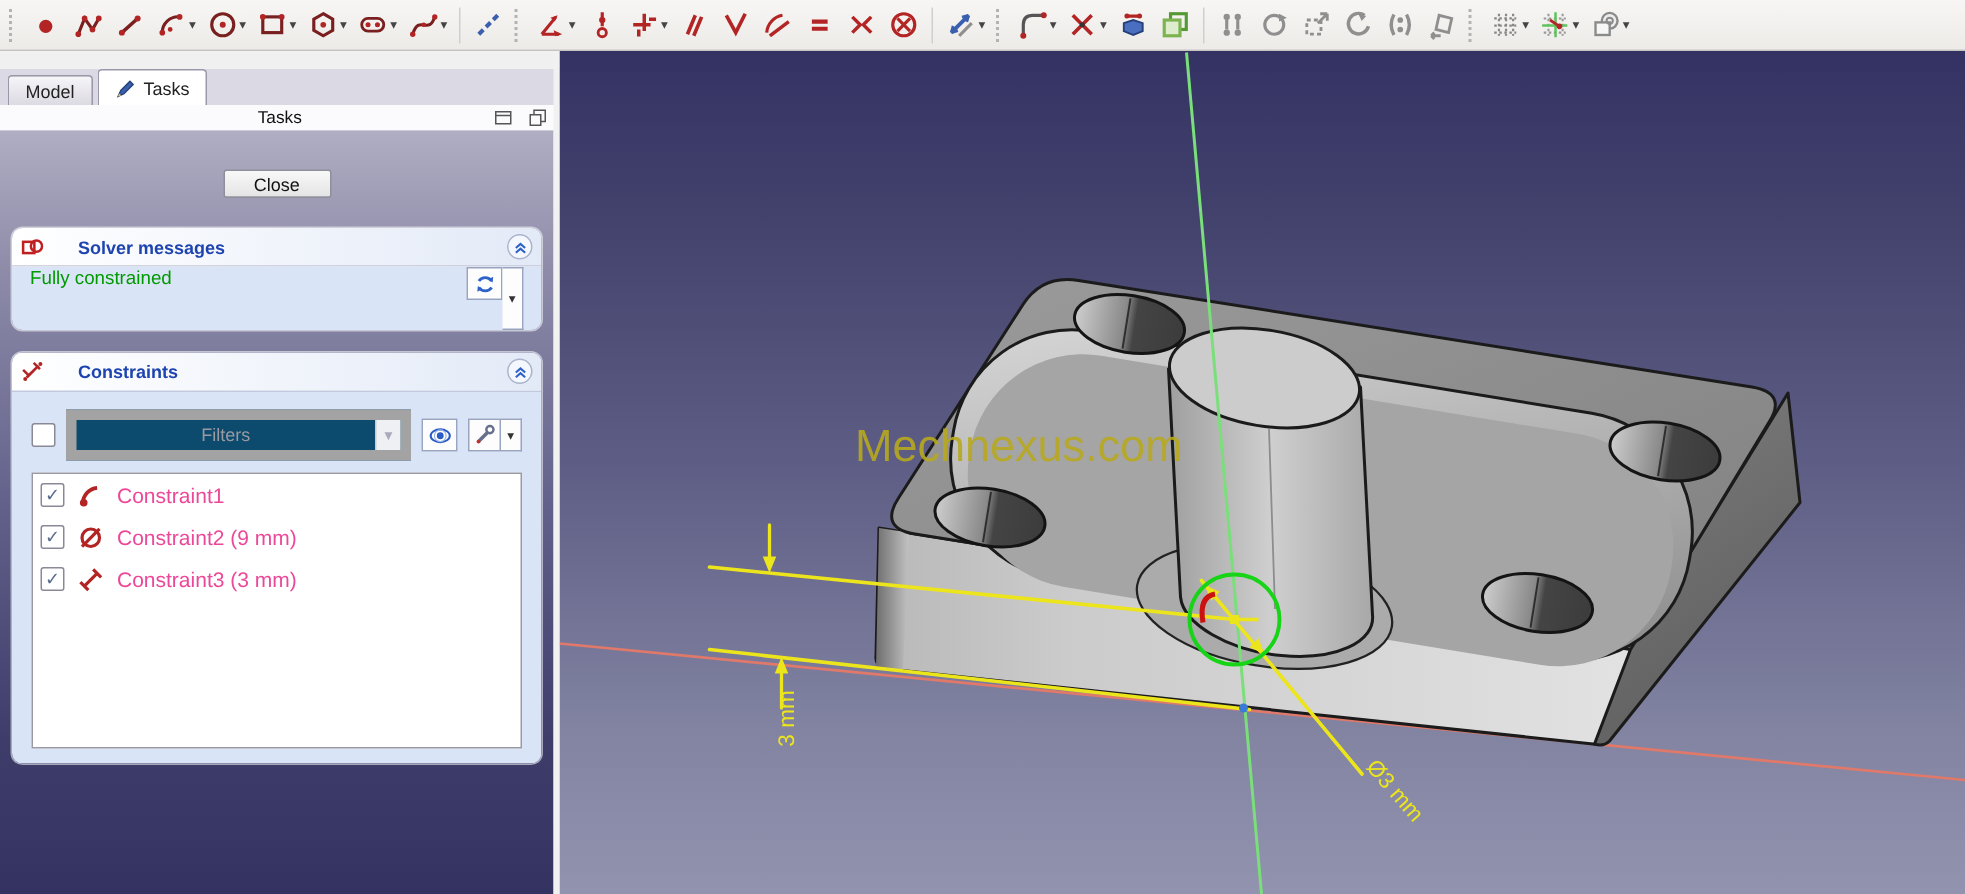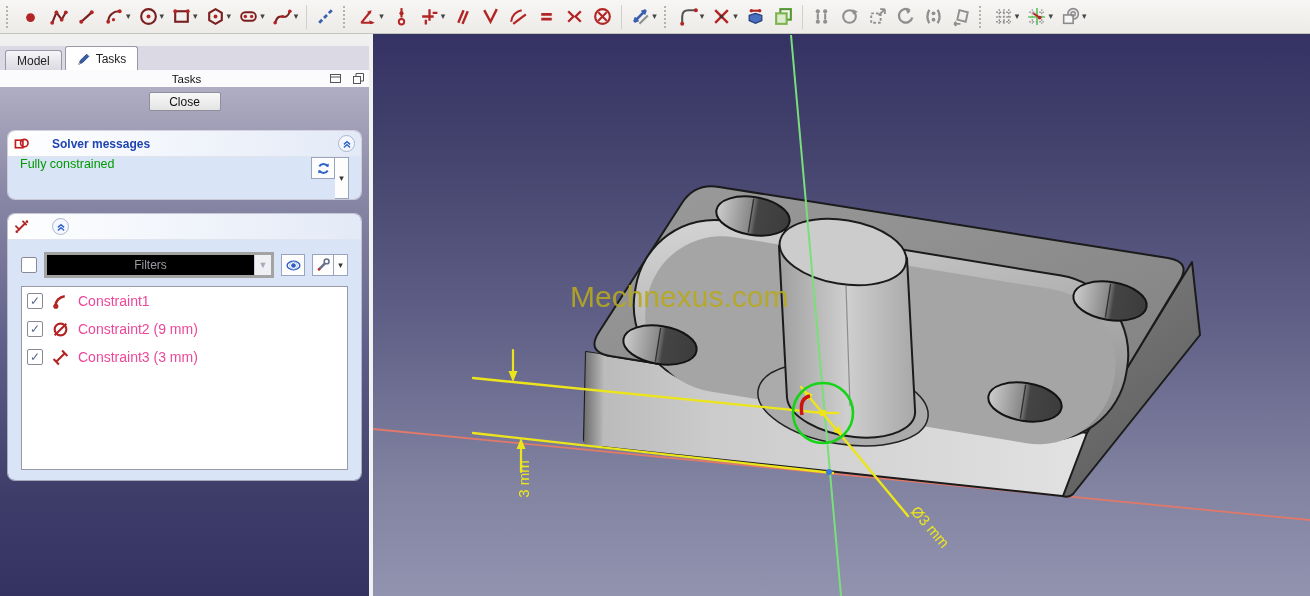--- a/index.html
+++ b/index.html
@@ -25,21 +25,21 @@
        border:1px solid #9a98a8;border-bottom:none;border-radius:3px 3px 0 0;
        background:linear-gradient(#f6f5f8,#dcdae2);margin-right:3px;color:#222}
   .tab.active{background:#fff;height:23px;position:relative;z-index:2}
   .dock-title{height:17px;background:#fbfbfd;border-bottom:1px solid #d8d8e0;
               display:flex;align-items:center;justify-content:center;font-size:11.5px;color:#111;position:relative}
   .dock-btns{position:absolute;right:8px;top:2px;display:flex;gap:10px}
   .dock-btn{width:13px;height:13px;background:none;border:none;padding:0;display:flex}
 
   .panel-body{position:absolute;left:0;top:41px;width:369px;height:521px;overflow:hidden;
       background:linear-gradient(180deg,#b0aec3 0%,#8d8ba8 18%,#62618b 48%,#3e3d6a 78%,#323160 100%)}
-  .close-row{display:flex;justify-content:center;margin-top:5px}
+  .close-row{display:flex;justify-content:center;margin-top:26px}
   .btn-close{width:72px;height:19px;font-size:12px;color:#111;font-family:"Liberation Sans",sans-serif;
       background:linear-gradient(#f8f8f8,#e4e4e4);border:1px solid #8f8f9c;border-radius:2px}
 
   .section{margin:0 8px;border-radius:7px;box-shadow:0 0 0 1px rgba(255,255,255,.55);overflow:hidden}
   .sec-solver{margin-top:20px}
   .sec-constraints{margin-top:15px}
   .sec-elements{margin-top:9px}
   .sec-head{height:25px;display:flex;align-items:center;padding:0 6px;gap:23px;
       background:linear-gradient(90deg,#ffffff,#e3eaf7);border-bottom:1px solid #e0e4ef}
   .sec-title{font-weight:bold;font-size:12px;color:#1e44b0;flex:1}
@@ -50,21 +50,21 @@
   .solver-status{flex:1;font-size:12.5px}
   .mini-btn{height:22px;background:#fdfdfe;border:1px solid #98a4c0;display:flex;align-items:center;justify-content:center;padding:0 2px}
   .btn-group{display:flex}
   .btn-group .dd2{width:14px;font-size:9px;color:#333;display:flex;align-items:center;justify-content:center;
       background:#fdfdfe;border:1px solid #98a4c0;border-left:none}
 
   .constraints-body{padding:12px 13px 10px 13px}
   .ctl-row{display:flex;align-items:center;margin-bottom:8px;gap:7px}
   .checkbox{width:14px;height:14px;background:#fff;border:1px solid #8a8a96;border-radius:2px;
       display:flex;align-items:center;justify-content:center;font-size:12px;color:#5a6b8c;line-height:1}
-  .combo{flex:1;height:20px;background:#000000;border:3px solid #a3a3a3;display:flex;align-items:center}
+  .combo{flex:1;height:20px;background:#0c4a6e;border:7px solid #a3a3a3;display:flex;align-items:center}
   .combo-label{flex:1;text-align:center;color:#9a9aa2;font-size:12px}
   .combo-dd{width:16px;height:100%;border-left:1px solid #c6ccd6;display:flex;align-items:center;justify-content:center;
       color:#aab;font-size:9px;background:#eef0f4}
   .clist{height:182px;background:#fff;border:1px solid #9a9aa4;overflow:hidden}
   .citem{height:28px;display:flex;align-items:center;gap:9px;padding-left:5px}
   .citem .label{font-size:14px;color:#ec4899}
 
   
   .viewport{position:absolute;left:373px;top:34px;width:937px;height:562px;
       background:linear-gradient(180deg,#333263 0%,#45446e 22%,#5f5e86 50%,#8183a1 80%,#9193af 100%)}
@@ -449,20 +449,21 @@
     <div class="section sec-constraints">
       <div class="sec-head">
         <span class="tb-ic">
           <svg viewBox="0 0 16 16" width="15" height="15">
               <path d="M4,12.5 L12.5,4" stroke="#b32424" stroke-width="2"></path>
               <path d="M1.5,7 l4.5,4.5 M9,2 l4.5,4.5" stroke="#b32424" stroke-width="1.8"></path>
               <circle cx="3" cy="13.5" r="1.4" fill="#b32424"></circle>
               <circle cx="13.8" cy="2.8" r="1.4" fill="#b32424"></circle>
             </svg>
         </span>
+        <span class="sec-title">Constraints</span>
         <button class="chev-btn">
           <svg viewBox="0 0 18 18" width="14" height="14">
               <path d="M5,9.5 L9,6 L13,9.5 M5,13.5 L9,10 L13,13.5" stroke="#2e62c9" stroke-width="1.8" fill="none"></path>
             </svg>
         </button>
       </div>
       <div class="sec-body constraints-body">
         <div class="ctl-row">
           <span class="checkbox"></span>
           <span class="combo">

